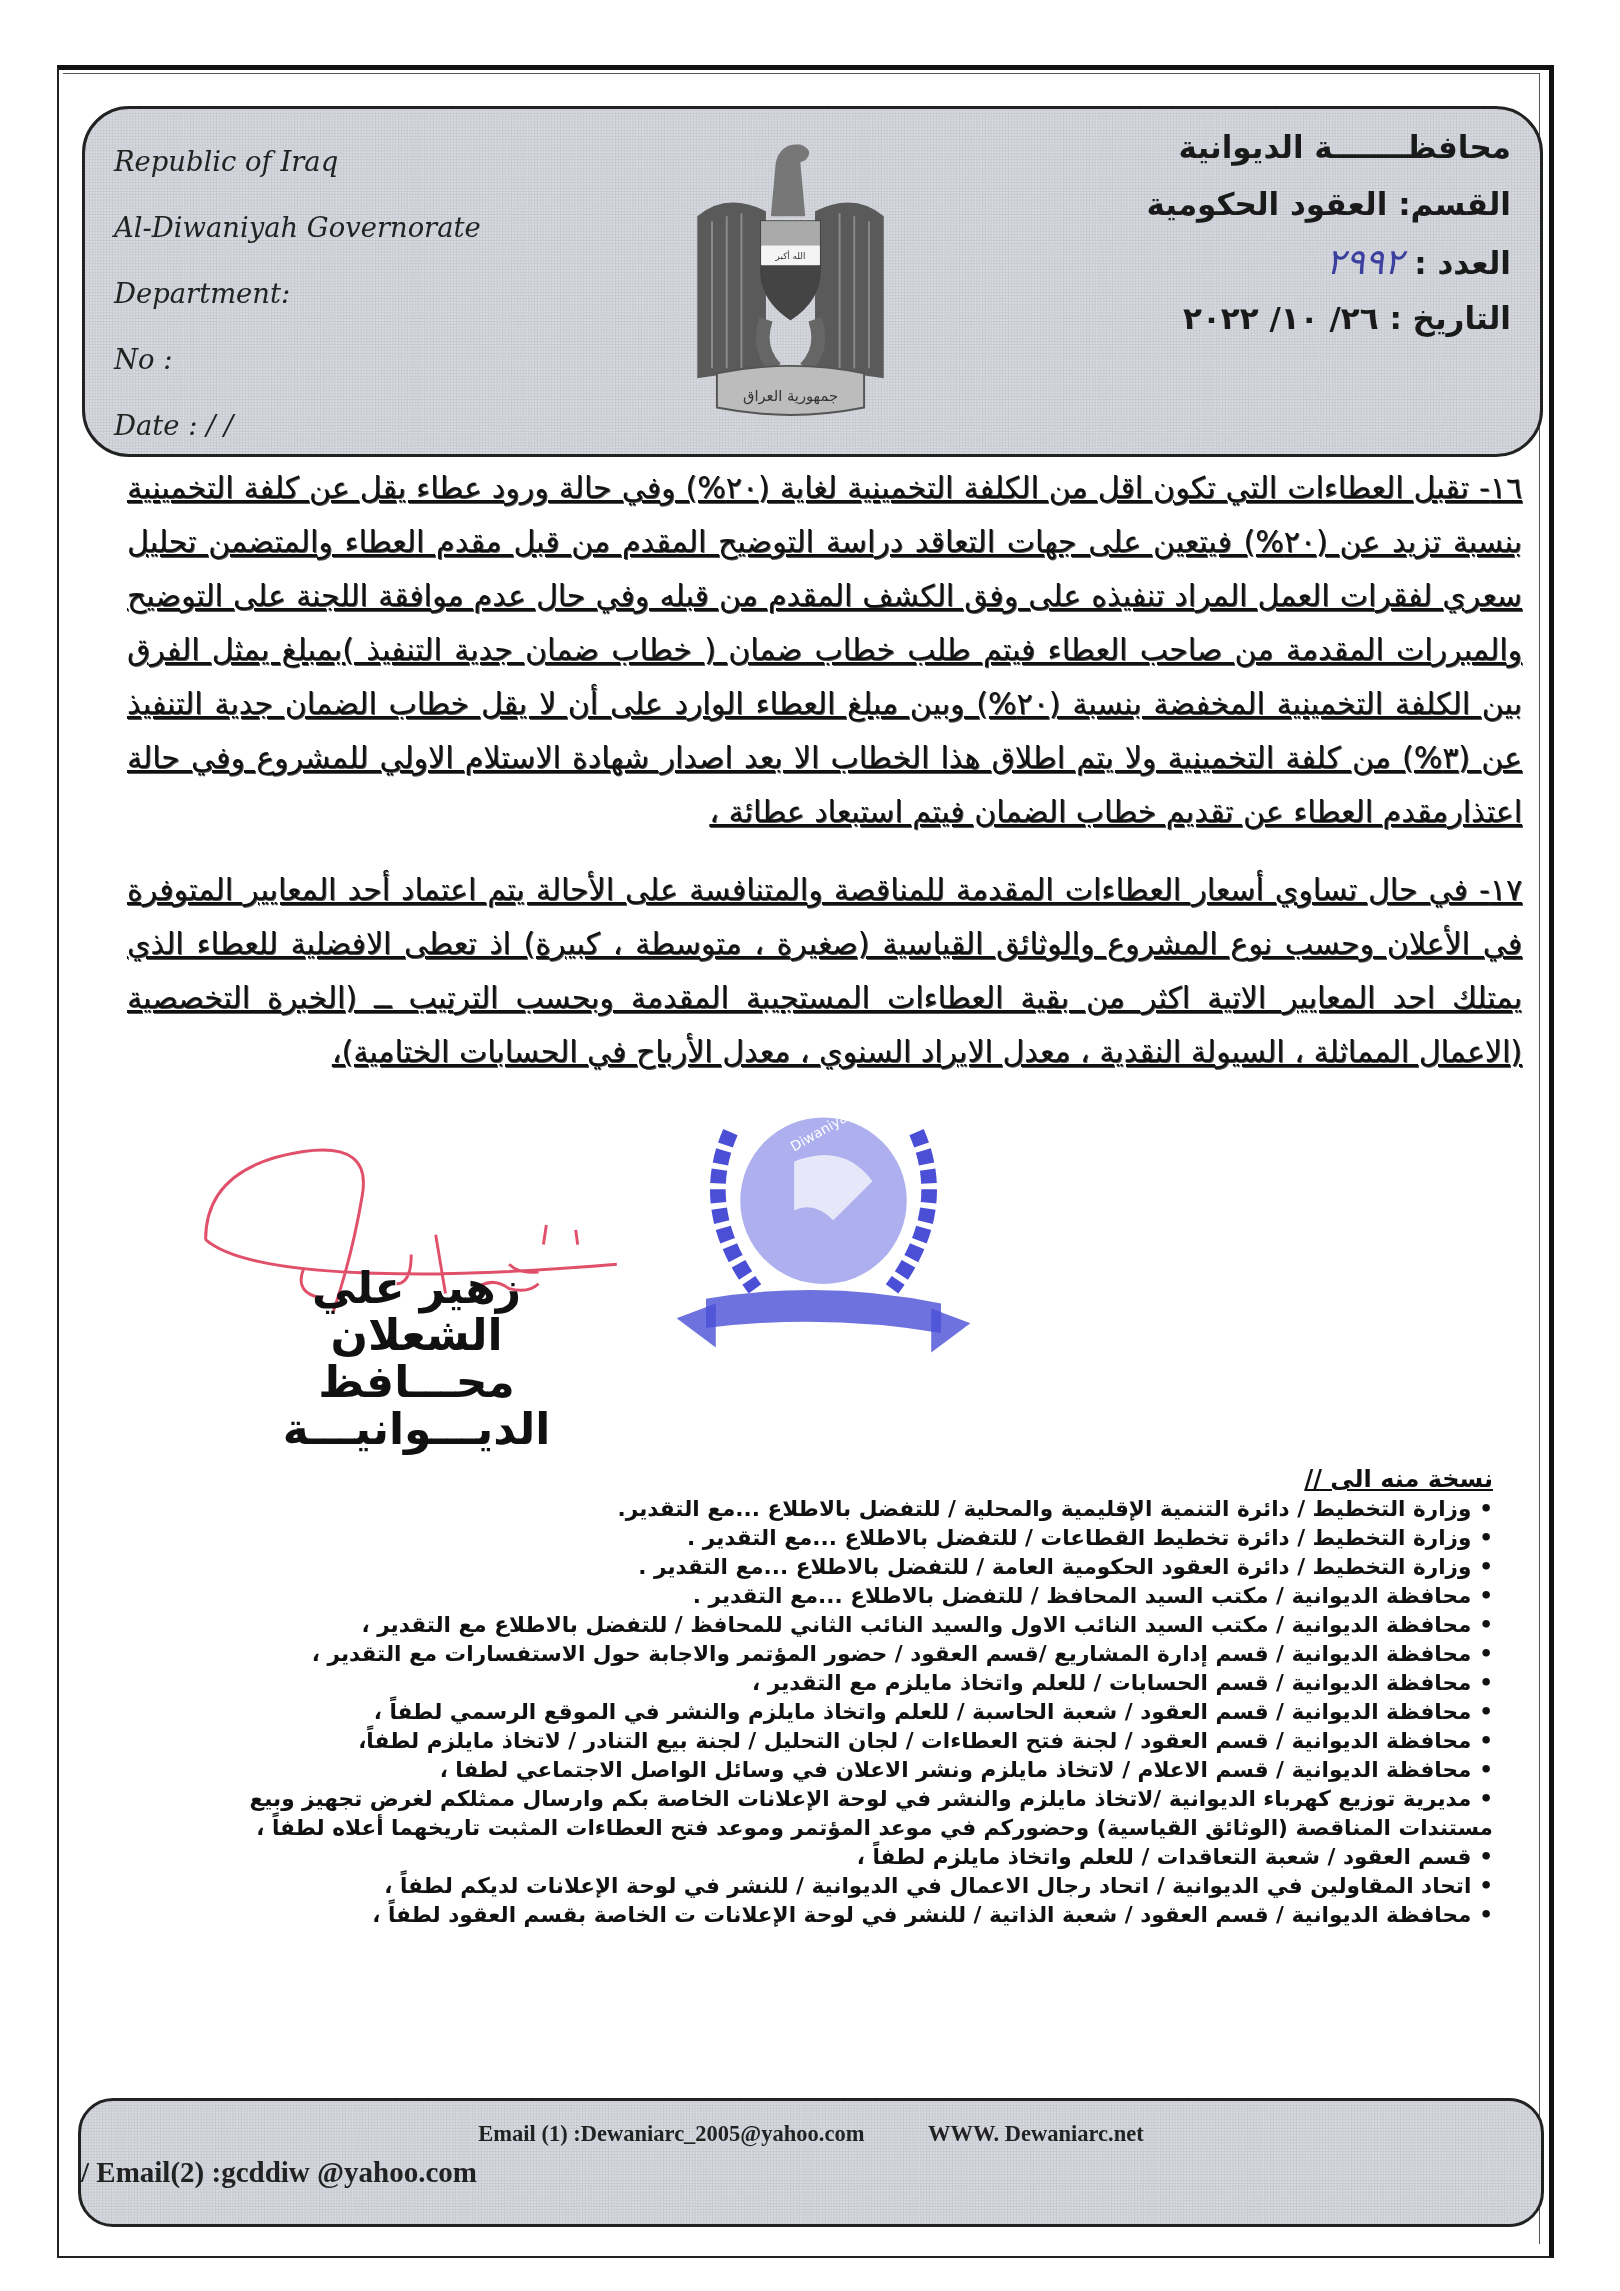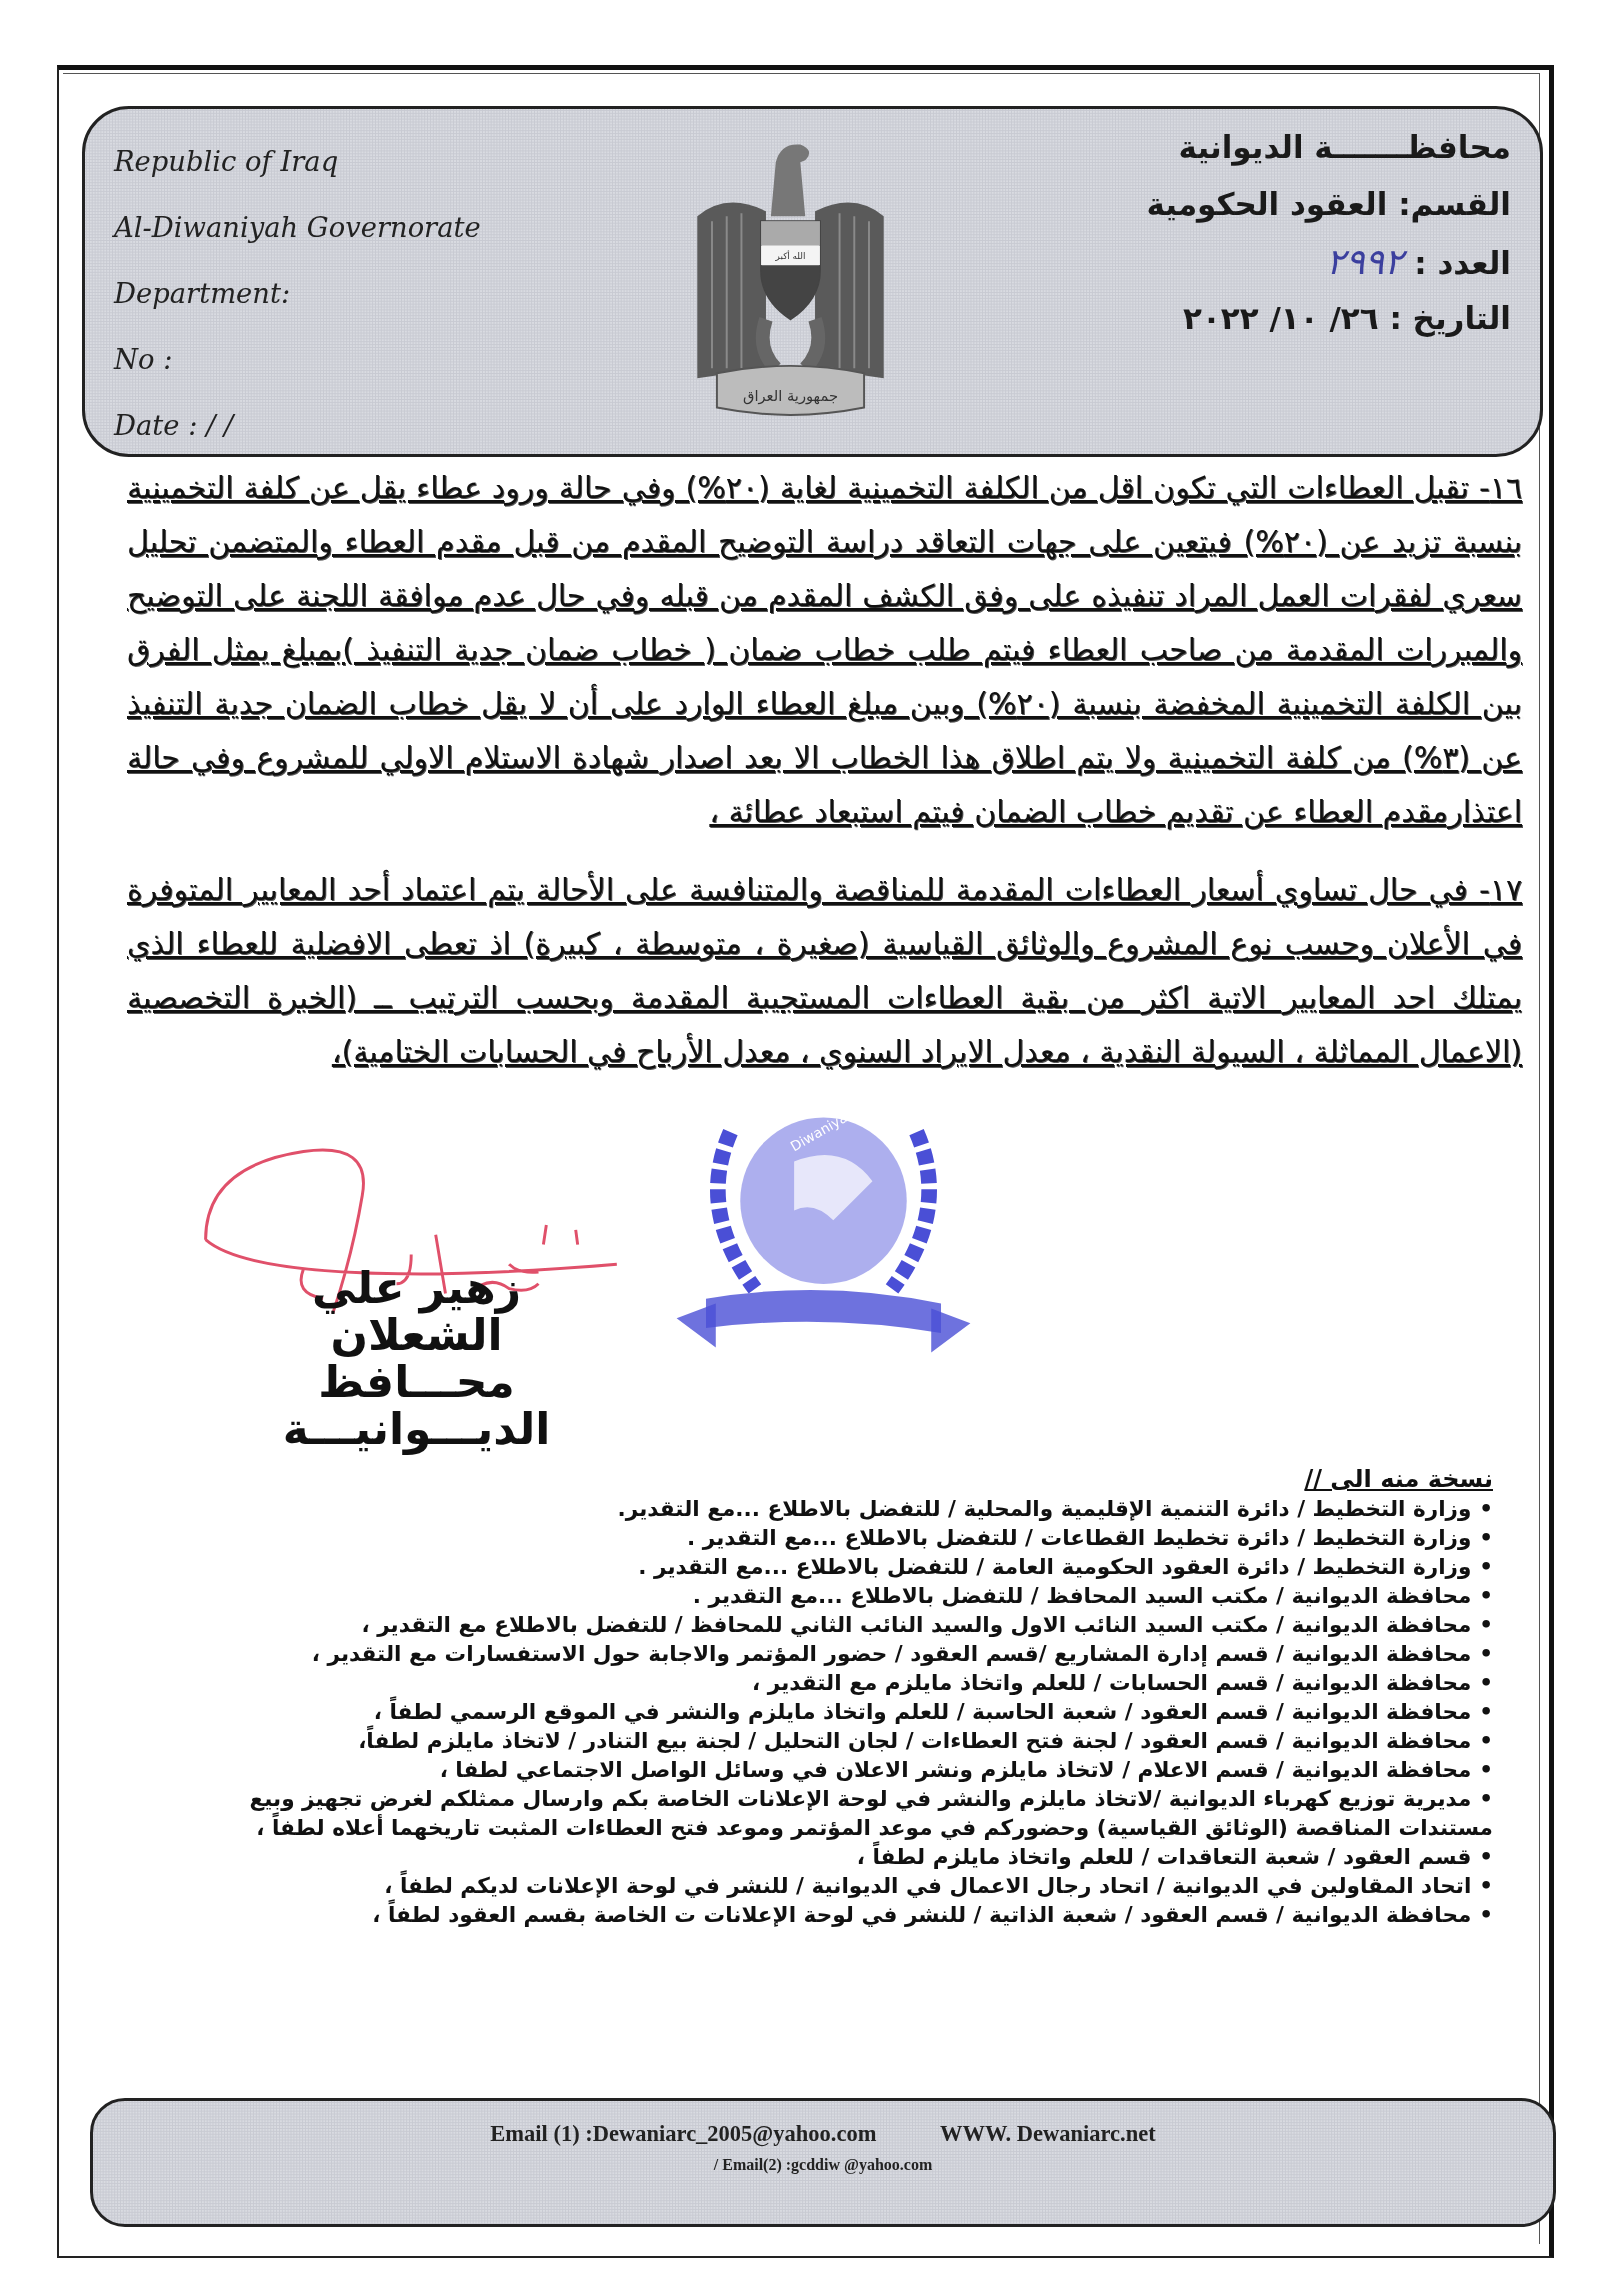--- a/index.html
+++ b/index.html
@@ -47,25 +47,25 @@
   .copies .cc-title { text-decoration: underline; font-size: 24px; }
   .copies .item { white-space: normal; }
   .copies .item::before { content: "\2022"; margin-left: 7.8px; }
 
   
   .footer-box {
     position: absolute; left: 78px; top: 2098px; width: 1460px; height: 123px;
     background: #d9dbe1;
     background-image: radial-gradient(#c8cad2 1px, transparent 1px);
     background-size: 2.9px 2.9px;
-    border: 3.9px solid #222; border-radius: 35px; margin-left: 12px;
+    border: 3.9px solid #222; border-radius: 35px;
   }
   .footer-line1 { position: absolute; top: 19.6px; left: 0; right: 0; text-align: center; font-family: "Liberation Serif", serif; font-weight: bold; font-size: 22.5px; color: #222; }
   .footer-line1 span { margin: 0 29px; }
-  .footer-line2 { position: absolute; top: 55px; left: 0; right: 0; text-align: center; font-family: "Liberation Serif", serif; font-weight: bold; font-size: 16px; color: #222; }
+  .footer-line2 { position: absolute; top: 55px; left: 0; right: 0; text-align: left; font-family: "Liberation Serif", serif; font-weight: bold; font-size: 29px; color: #222; }
 </style>
 </head>
 <body>
 
 <div class="outer-frame"></div>
 <div class="outer-frame-inner"></div>
 
 <div class="header-box">
   <div class="eng-block">
     <div>Republic of Iraq</div>

